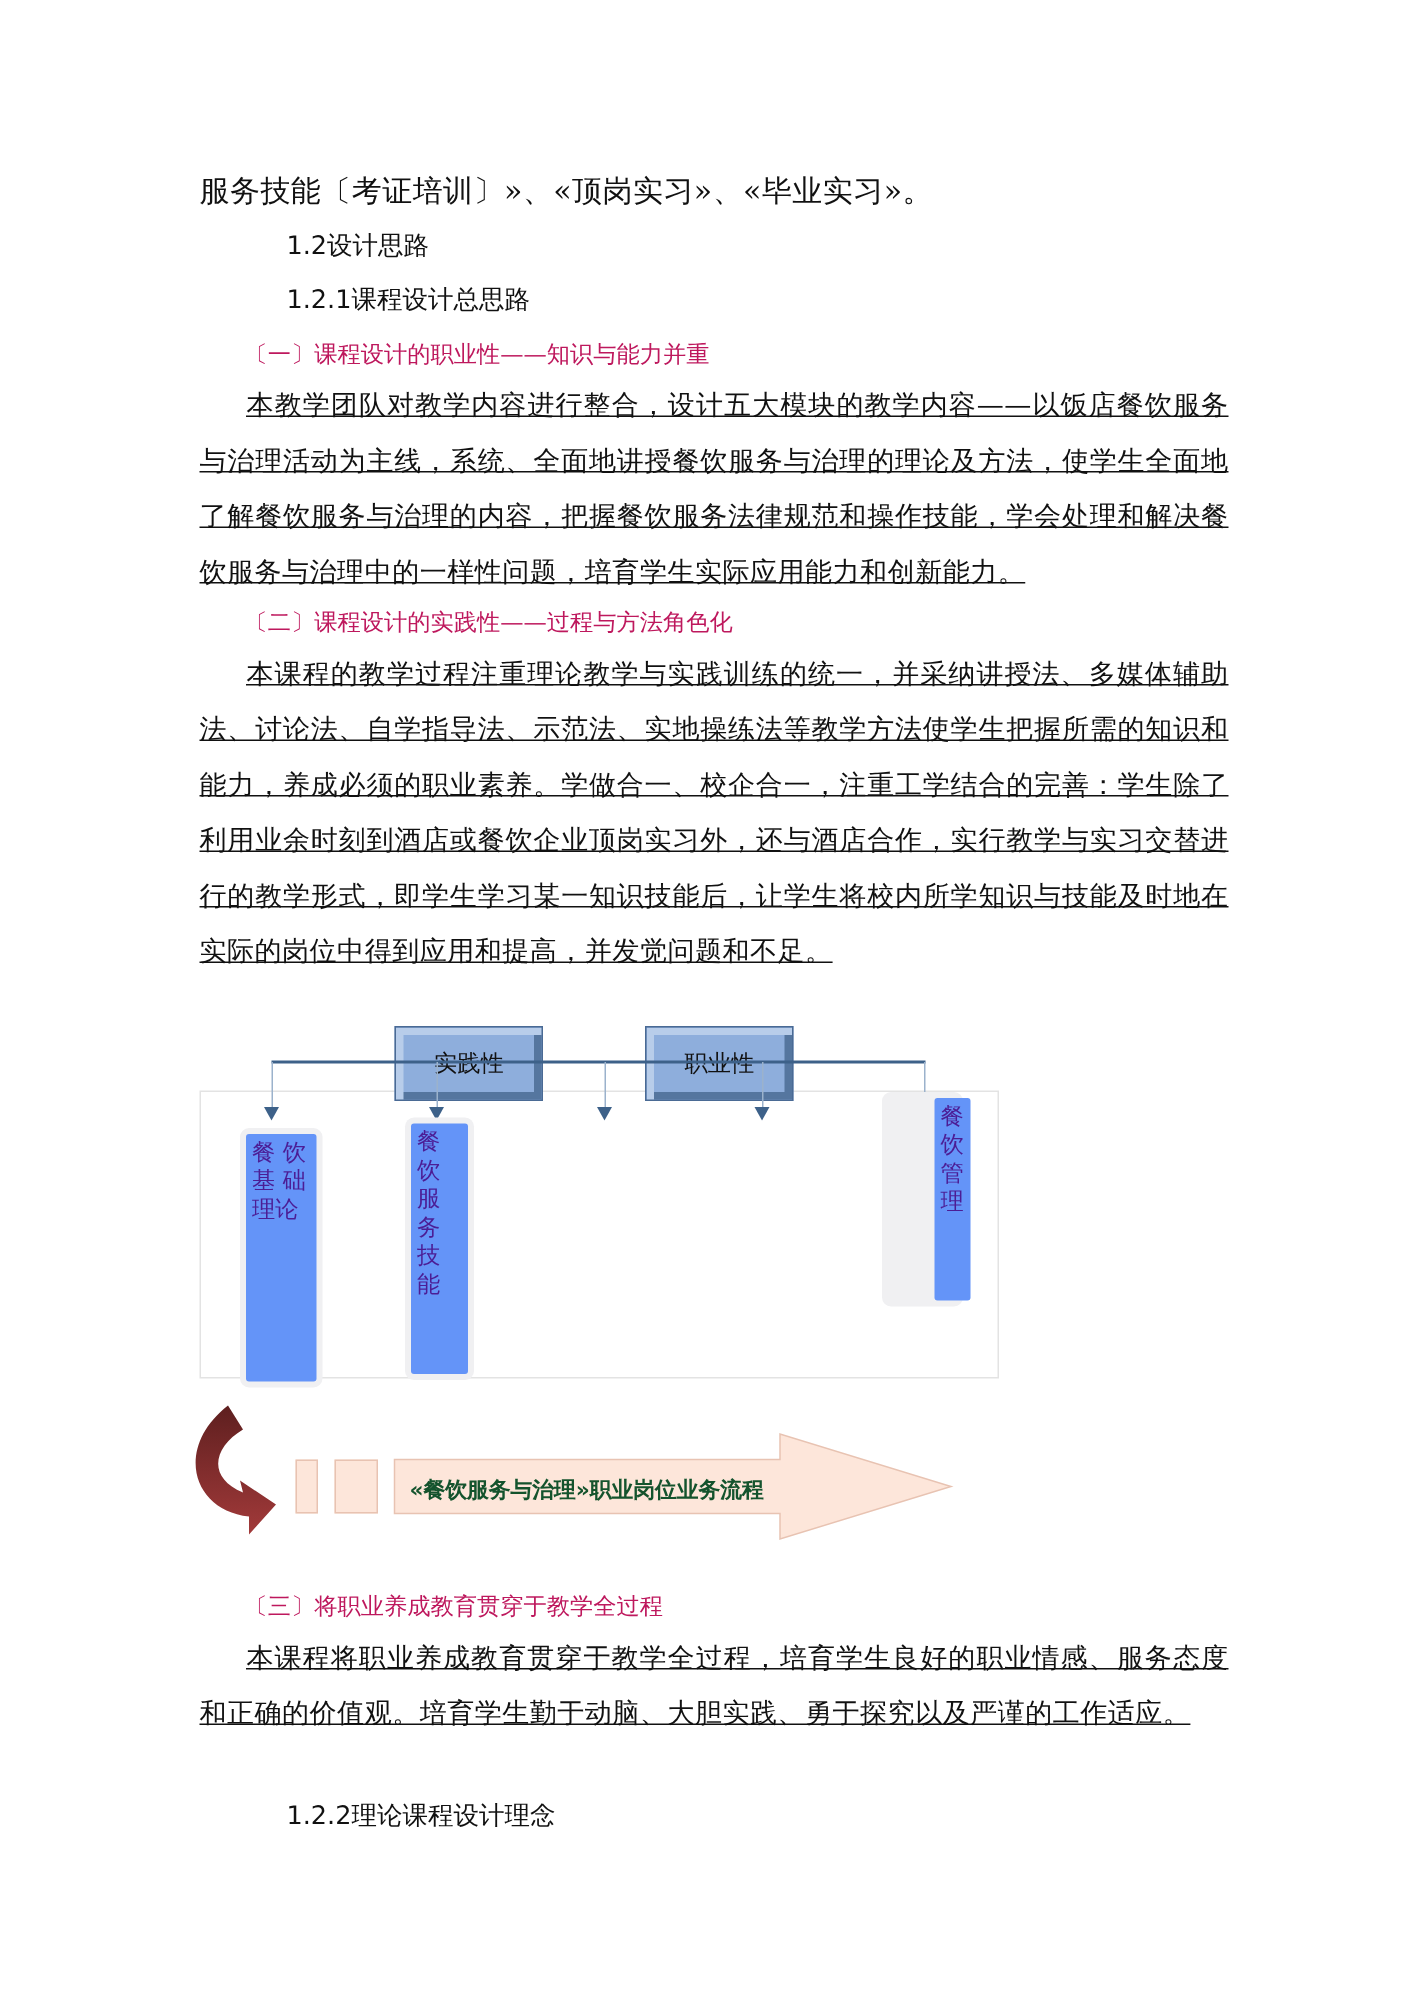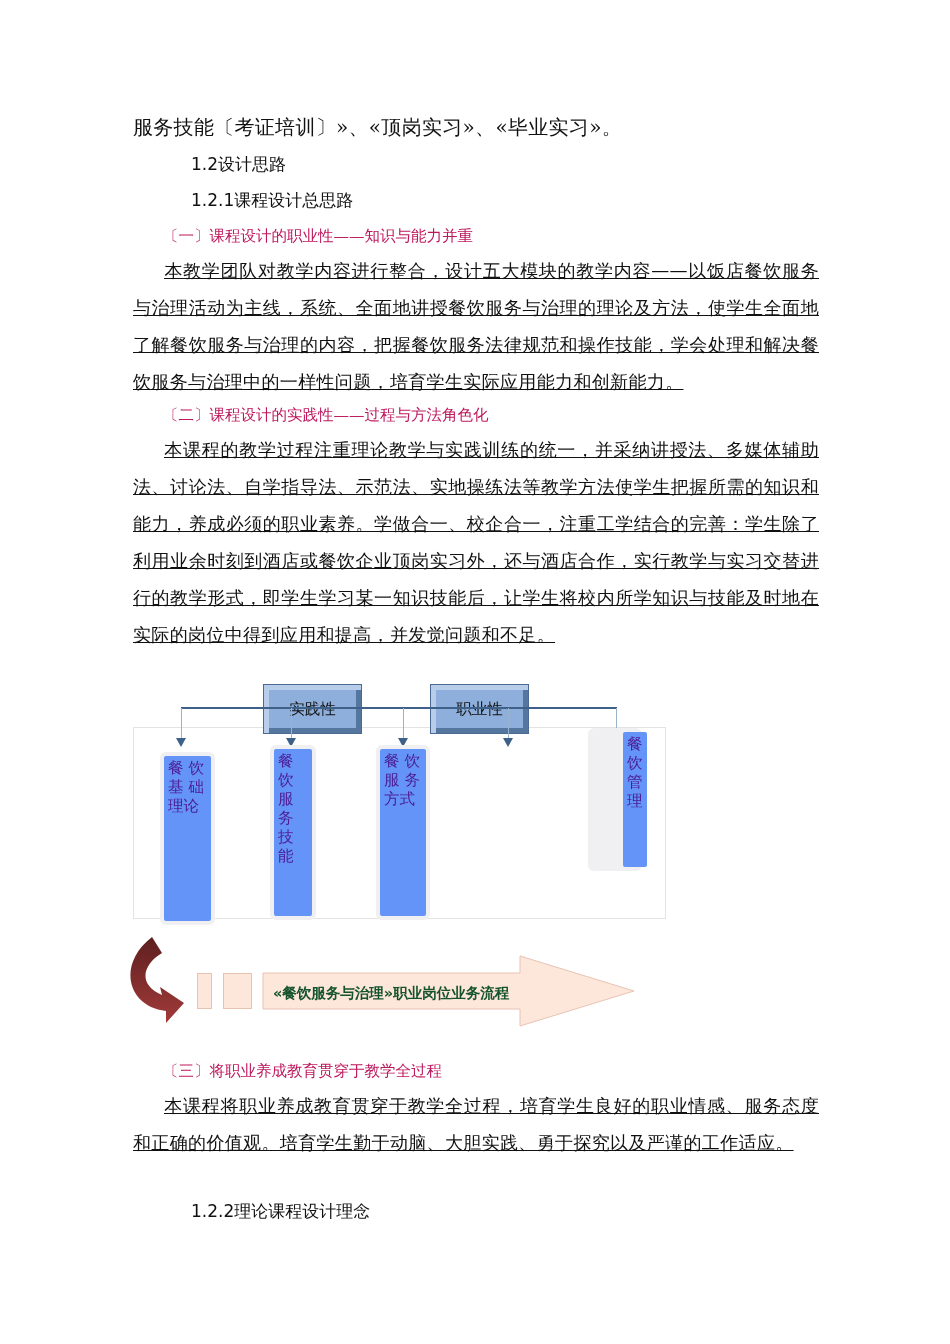--- a/index.html
+++ b/index.html
@@ -61,23 +61,20 @@
   <div class="arrowhead" style="left:383px; top:68px;"></div>
   <div class="vline" style="left:496px; top:38px; height:30px;"></div>
   <div class="arrowhead" style="left:491px; top:68px;"></div>
 
   <div class="col" style="left:40px; top:82px; width:55px; height:173px;">
     <div class="inner">餐 饮基 础理论</div>
   </div>
   <div class="col" style="left:150px; top:75px; width:46px; height:175px;">
     <div class="inner">餐 饮服 务技能</div>
   </div>
-  <div class="col" style="left:256px; top:75px; width:54px; height:175px;">
-    <div class="inner">餐 饮服 务方式</div>
-  </div>
   <div class="col" style="left:468px; top:58px; width:54px; height:143px;padding-left:35px;">
     <div class="inner" style="width:24px;">餐饮管理</div>
   </div>
 
   <svg style="position:absolute; left:4px; top:265px;" width="70" height="90" viewBox="0 0 70 90">
     <defs>
       <linearGradient id="cg" x1="0" y1="0" x2="0" y2="1">
         <stop offset="0" stop-color="#5e1f1f"></stop>
         <stop offset="1" stop-color="#a23a3a"></stop>
       </linearGradient>

